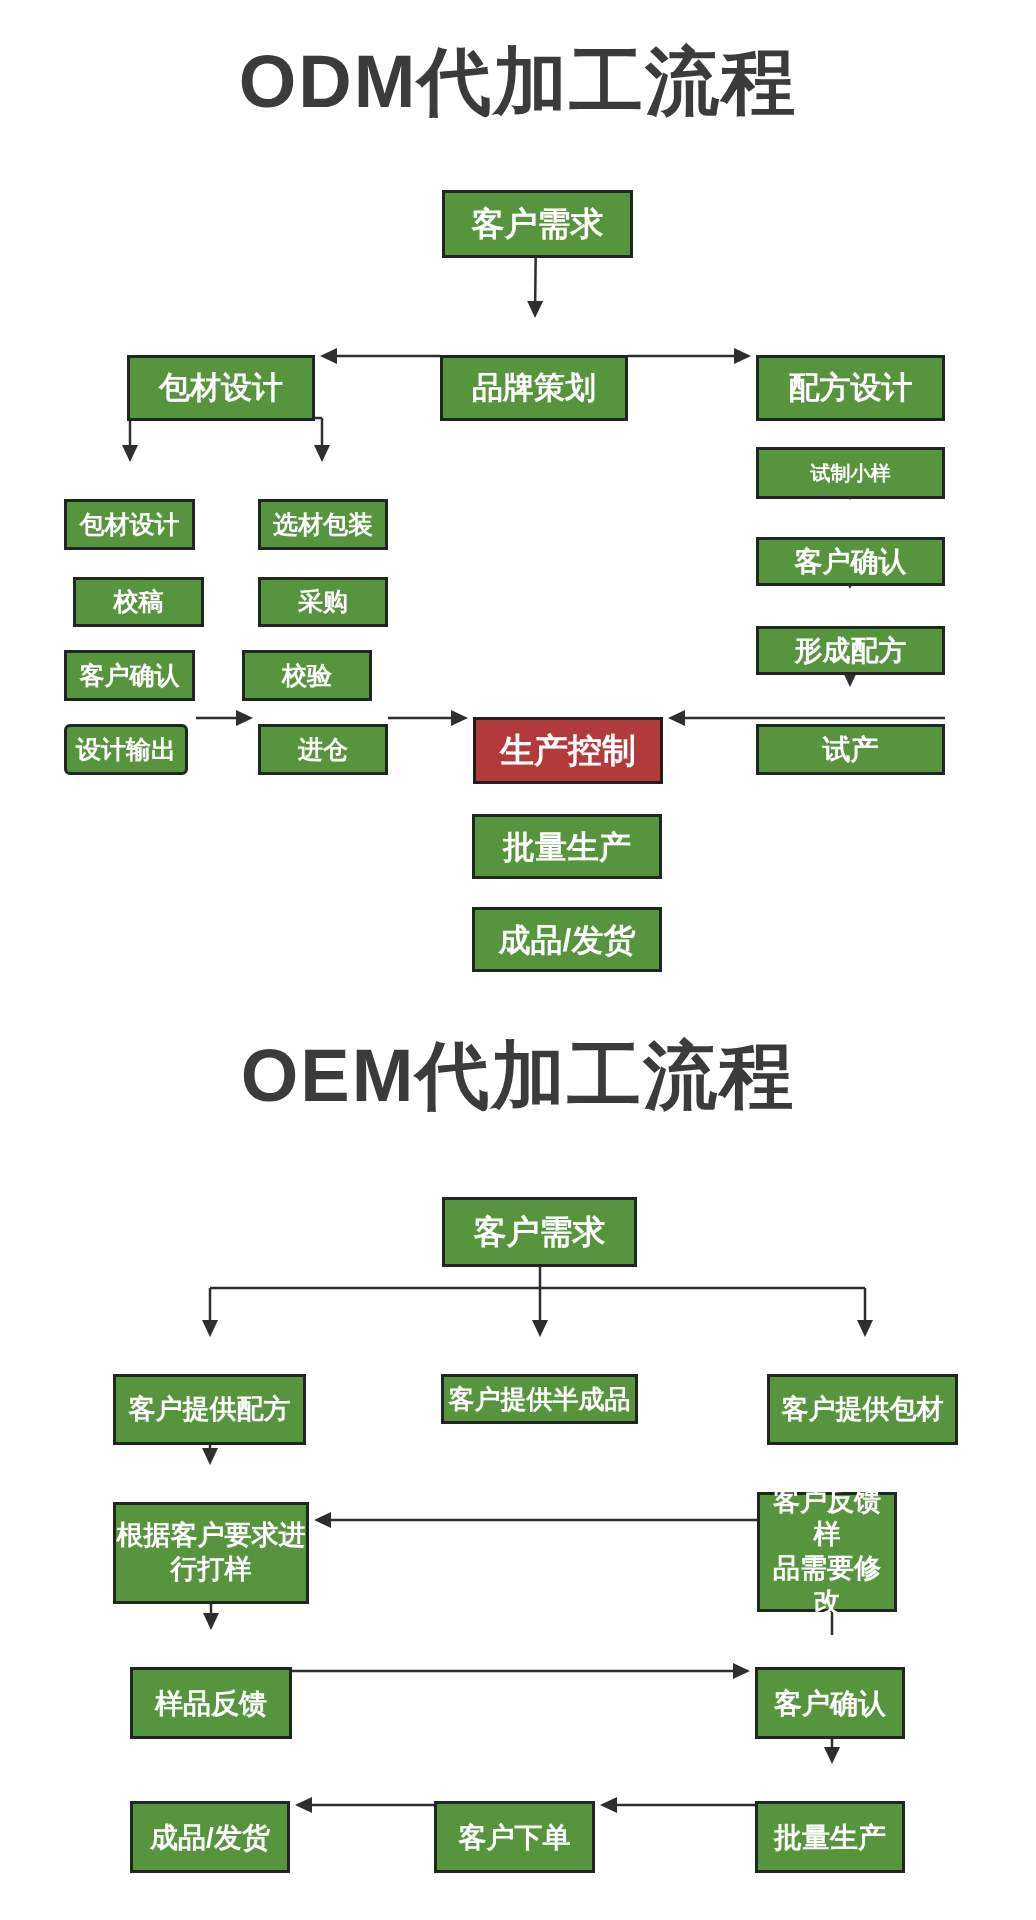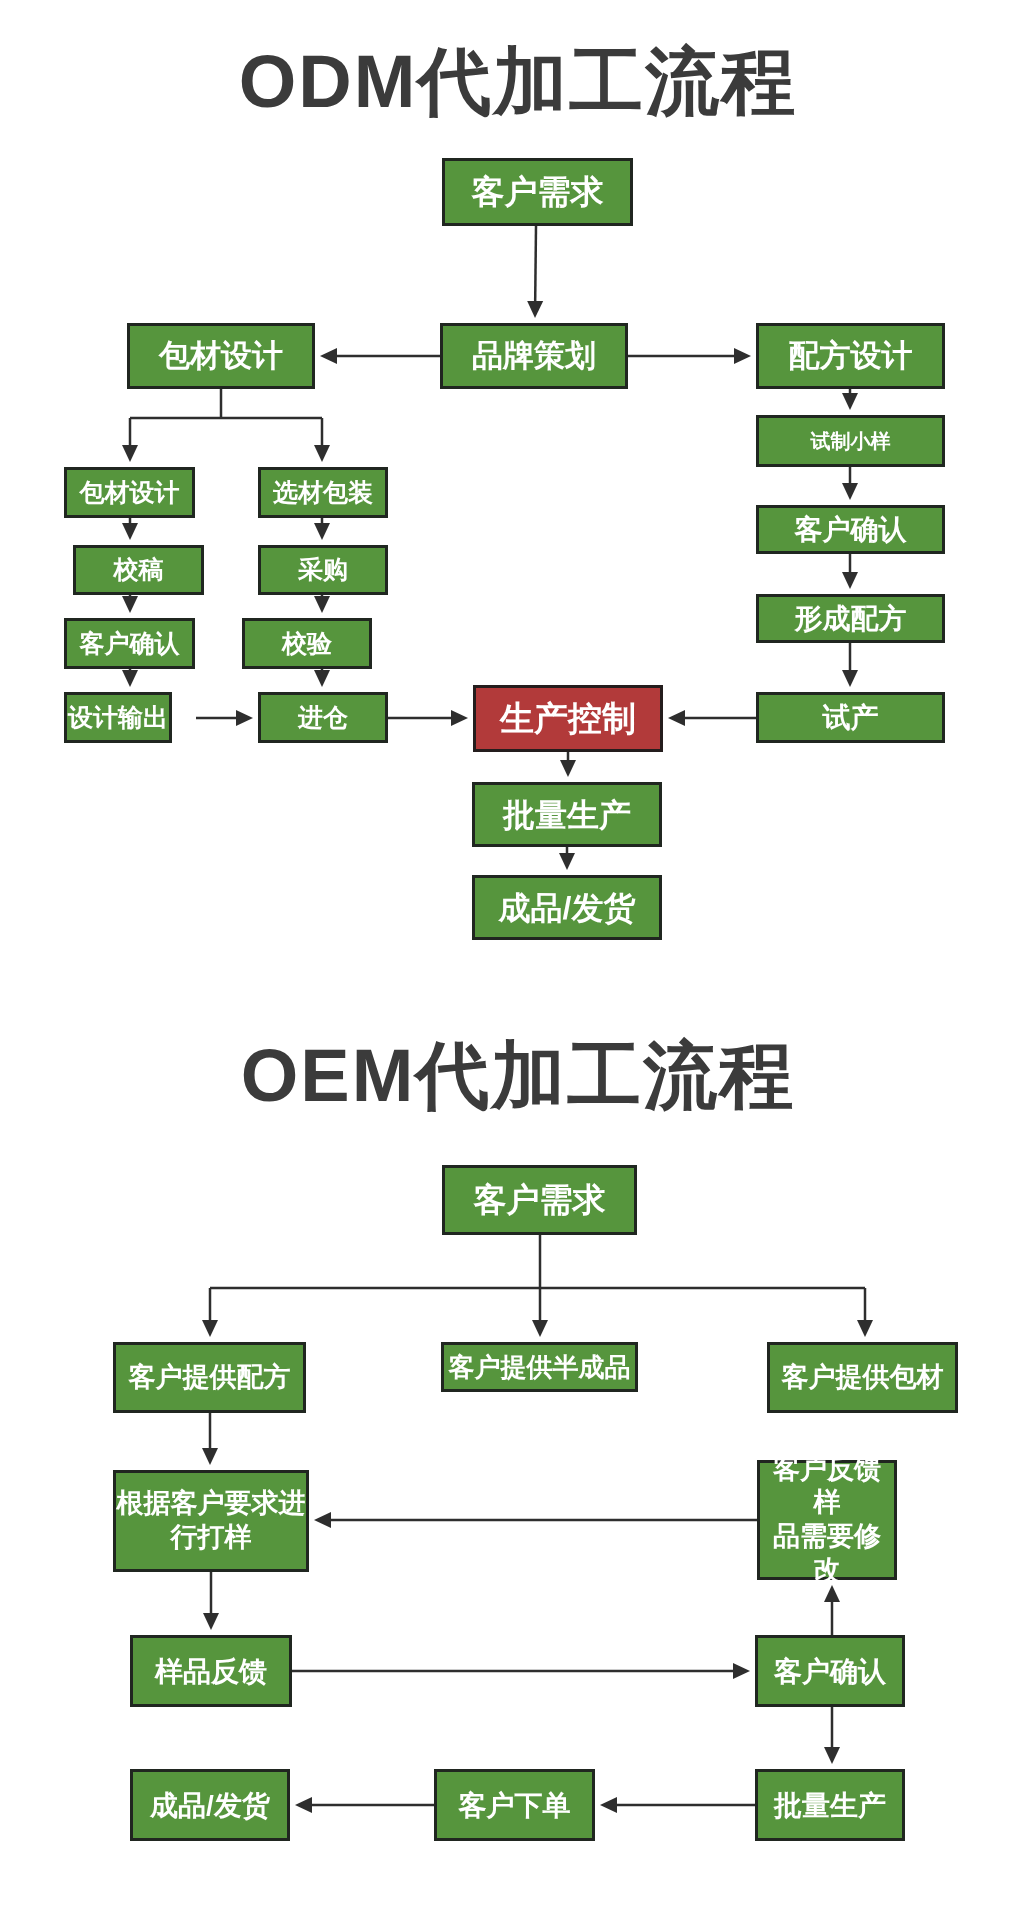--- a/index.html
+++ b/index.html
@@ -42,20 +42,21 @@
     box-sizing: border-box;
     display: flex;
     align-items: center;
     justify-content: center;
     text-align: center;
     font-weight: bold;
     color: #ffffff;
     white-space: pre-line;
     line-height: 1.25;
     border: 3px solid #202620;
+    margin-top: 32px;
   }
   .node.green { background: #56953d; }
   .node.red   { background: #b23a3a; border-color: #241d1d; }
 </style>
 </head>
 <body>
 
 <div class="canvas">
   <svg class="arrow-layer" id="arrow-svg" width="1036" height="1920" viewBox="0 0 1036 1920" xmlns="http://www.w3.org/2000/svg">
       <polygon points="535,318 527.1852442417857,300.9140527789807 543.1842991459463,301.0879555496781" fill="#2e2e2e" stroke="none"></polygon>
@@ -127,21 +128,21 @@
   <div class="chart-title title-odm">ODM代加工流程</div>
   <div class="chart-title title-oem">OEM代加工流程</div>
   <div id="nodes-root">
       <div class="node green" style="left: 442px; top: 158px; width: 191px; height: 68px; font-size: 33px;">客户需求</div>
       <div class="node green" style="left: 127px; top: 323px; width: 188px; height: 66px; font-size: 31px;">包材设计</div>
       <div class="node green" style="left: 440px; top: 323px; width: 188px; height: 66px; font-size: 31px;">品牌策划</div>
       <div class="node green" style="left: 756px; top: 323px; width: 189px; height: 66px; font-size: 31px;">配方设计</div>
       <div class="node green" style="left: 64px; top: 467px; width: 131px; height: 51px; font-size: 25px;">包材设计</div>
       <div class="node green" style="left: 73px; top: 545px; width: 131px; height: 50px; font-size: 25px;">校稿</div>
       <div class="node green" style="left: 64px; top: 618px; width: 131px; height: 51px; font-size: 25px;">客户确认</div>
-      <div class="node green" style="left: 64px; top: 692px; width: 108px; height: 51px; font-size: 25px;">设计输出</div>
+      <div class="node green" style="left: 64px; top: 692px; width: 124px; height: 51px; font-size: 25px; border-radius: 6px;">设计输出</div>
       <div class="node green" style="left: 258px; top: 467px; width: 130px; height: 51px; font-size: 25px;">选材包装</div>
       <div class="node green" style="left: 258px; top: 545px; width: 130px; height: 50px; font-size: 25px;">采购</div>
       <div class="node green" style="left: 242px; top: 618px; width: 130px; height: 51px; font-size: 25px;">校验</div>
       <div class="node green" style="left: 258px; top: 692px; width: 130px; height: 51px; font-size: 25px;">进仓</div>
       <div class="node green" style="left: 756px; top: 415px; width: 189px; height: 52px; font-size: 20px;">试制小样</div>
       <div class="node green" style="left: 756px; top: 505px; width: 189px; height: 49px; font-size: 28px;">客户确认</div>
       <div class="node green" style="left: 756px; top: 594px; width: 189px; height: 49px; font-size: 28px;">形成配方</div>
       <div class="node green" style="left: 756px; top: 692px; width: 189px; height: 51px; font-size: 28px;">试产</div>
       <div class="node red" style="left: 473px; top: 685px; width: 190px; height: 67px; font-size: 34px;">生产控制</div>
       <div class="node green" style="left: 472px; top: 782px; width: 190px; height: 65px; font-size: 32px;">批量生产</div>

